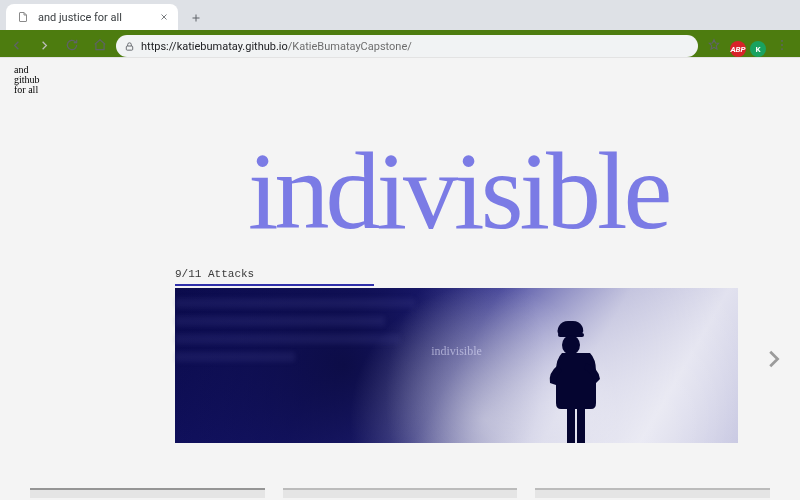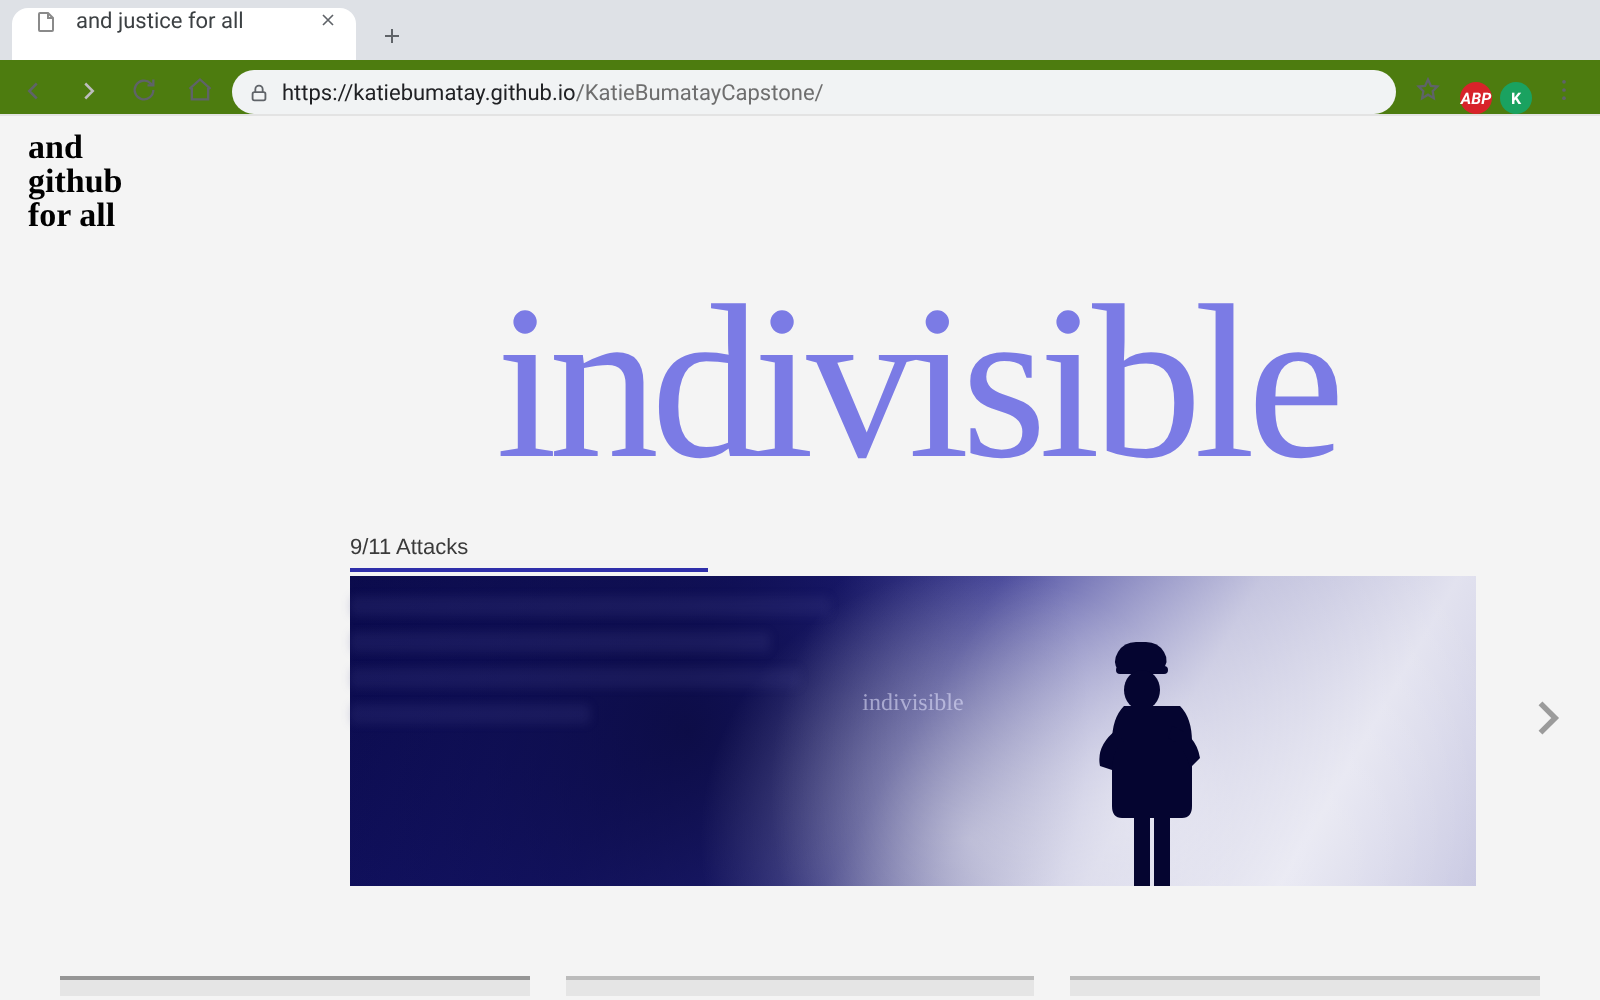--- a/index.html
+++ b/index.html
@@ -1,45 +1,45 @@
 <!DOCTYPE html>
 <html><head>
 <meta charset="utf-8">
 <style>
   * { margin: 0; padding: 0; box-sizing: border-box; }
   body { font-family: -apple-system, BlinkMacSystemFont, "Segoe UI", Roboto, sans-serif; width: 800px; height: 500px; overflow: hidden; background: #fff; }
 
   
   .chrome { background: #dee1e6; height: 58px; }
   .tab-strip { height: 30px; display: flex; align-items: flex-end; padding-left: 6px; }
-  .tab { background: #fff; height: 26px; border-top-left-radius: 8px; border-top-right-radius: 8px; display: flex; padding: 0 8px 0 10px; gap: 8px; width: 172px; font-size: 11px; color: #3c4043; }
+  .tab { background: #fff; height: 26px; border-top-left-radius: 8px; border-top-right-radius: 8px; display: flex; align-items: center; padding: 0 8px 0 10px; gap: 8px; width: 172px; font-size: 11px; color: #3c4043; }
   .tab .favicon { width: 14px; height: 14px; display:flex; align-items:center; justify-content:center; }
   .tab .title { flex: 1; white-space: nowrap; overflow: hidden; text-overflow: ellipsis; }
   .tab .close { width: 12px; height: 12px; display:flex; align-items:center; justify-content:center; color:#5f6368; }
   .newtab { width: 24px; height: 24px; margin-left: 6px; display:flex; align-items:center; justify-content:center; color:#5f6368; }
 
   .toolbar { background: #4d7c0f; height: 28px; display:flex; align-items:flex-end; gap: 4px; padding: 0 6px 0 4px; border-bottom: 1px solid #e3e3e3; }
   .nav-btn { width: 24px; height: 24px; display:flex; align-items:center; justify-content:center; color:#5f6368; border-radius: 50%; }
   .nav-btn.disabled { color: #b8b8b8; }
   .omnibox { flex:1; height: 22px; background:#f1f3f4; border-radius: 11px; display:flex; align-items:center; gap:6px; padding: 0 8px; font-size: 11px; color:#3c4043; }
   .url { flex:1; white-space:nowrap; overflow:hidden; }
   .url .host { color:#202124; }
   .url .path { color:#6e6e6e; }
   .ext-badge { width:16px; height:16px; border-radius:50%; display:flex; align-items:center; justify-content:center; font-size:8px; font-weight:700; color:#fff; }
   .abp { background:#d8232a;font-style:italic; }
   .avatar { background:#1aa260; }
   .ext-star { color:#5f6368; }
 
   
   .page { position: relative; width: 800px; height: 442px; background: #f4f4f4; overflow:hidden; }
-  .logo { position:absolute; left:14px; top:7px; font-family: Georgia, 'Times New Roman', serif; font-weight:700; font-size:17px; line-height:1.0; color:#000; }
+  .logo { position:absolute; left:14px; top:7px; font-family: Georgia, 'Times New Roman', serif; font-weight:400; font-size:10px; line-height:1.0; color:#000; }
   .headline { position:absolute; left: 248px; top: 78px; font-family: Georgia, 'Times New Roman', serif; font-weight:500; font-size: 110px; letter-spacing: -4px; color:#7b7be5; white-space:nowrap; line-height:1; }
 
   .caption-row { position:absolute; left:175px; top:210px; display:flex; align-items:flex-start; gap:18px; }
-  .caption { font-size: 11px; color:#3a3a3a; border-bottom: 2px solid #2f2faa; padding-bottom:4px; padding-right: 120px; font-family: Liberation Sans, sans-serif; }
+  .caption { font-size: 11px; color:#3a3a3a; border-bottom: 2px solid #2f2faa; padding-bottom:4px; padding-right: 120px; font-family: Liberation Mono, monospace; }
 
   .hero { position:absolute; left:175px; top:230px; width:563px; height:155px; background: linear-gradient(120deg, #0b0b4d 0%, #161670 30%, #2a2a90 50%, #b8b8d8 70%, #e2e2ef 85%, #c8c8e2 100%); overflow:hidden; }
   .smoke { position:absolute; inset:0; background:
      radial-gradient(circle at 70% 70%, rgba(255,255,255,0.55) 0%, rgba(255,255,255,0.0) 45%),
      radial-gradient(circle at 55% 85%, rgba(255,255,255,0.45) 0%, rgba(255,255,255,0.0) 40%),
      radial-gradient(circle at 30% 50%, rgba(10,10,60,0.8) 0%, rgba(10,10,60,0.0) 50%);
   }
   .firefighter { position:absolute; right:130px; bottom:0; width:70px; height:140px; }
   .firefighter svg { width:100%; height:100%; display:block; }
 

